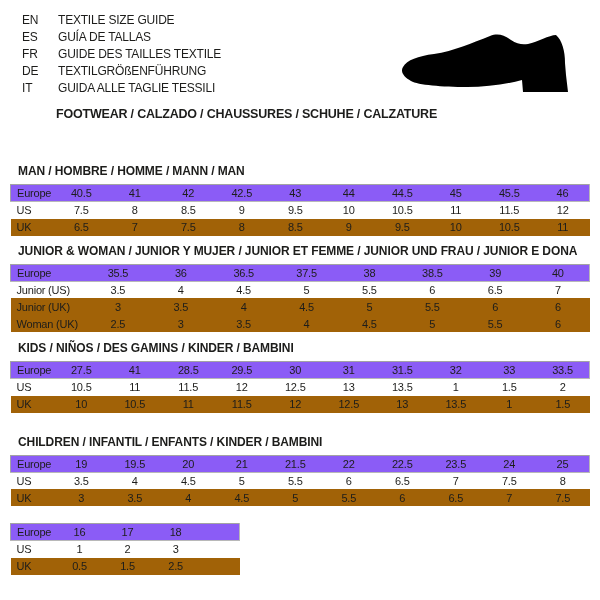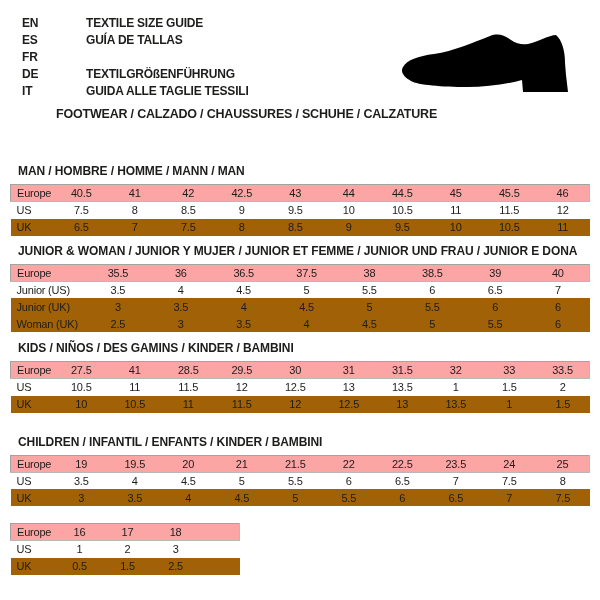--- a/index.html
+++ b/index.html
@@ -4,21 +4,21 @@
 <style>
   html,body{margin:0;padding:0;}
   body{
     width:600px;height:600px;background:#ffffff;
     font-family:"Liberation Sans",sans-serif;color:#1d1d1b;
   }
   .page{position:relative;width:600px;height:600px;overflow:hidden;background:#fff;}
 
   
   .langs{padding:13px 0 0 22px;}
-  .lang-row{display:flex;height:17px;align-items:flex-end;font-weight:700;font-size:12px;letter-spacing:-0.2px;gap:28px;}
+  .lang-row{display:flex;height:17px;align-items:flex-start;font-weight:400;font-size:12px;letter-spacing:-0.2px;}
   .lang-code{width:36px;flex:0 0 36px;}
 
   .category-line{margin:10px 0 0 19px;font-weight:700;font-size:12.5px;line-height:13px;letter-spacing:-0.2px;padding-left:37px;}
 
   .shoe-icon{position:absolute;left:402px;top:33px;width:168px;height:62px;}
   .shoe-icon svg{display:block;width:100%;height:100%;}
 
   
   main{margin-left:10px;}
   .sec h3{margin:0 0 7px 8px;font-size:12px;font-weight:700;line-height:12px;letter-spacing:-0.1px;}
@@ -33,21 +33,21 @@
   .w-full{width:580px;}
   .w-babies{width:230px;}
   .tbl tr{height:17px;}
   .tbl th,.tbl td{box-sizing:border-box;padding:0;font-weight:400;text-align:center;white-space:nowrap;overflow:hidden;}
   .tbl th.rowlabel{text-align:left;padding-left:6px;}
   .cols10 th.rowlabel{width:44px;}
   .tbl-junior th.rowlabel{width:76px;}
   .tbl-babies th.rowlabel{width:44px;}
   .tbl-babies td.val{width:47px;}
   .tbl-babies td.filler{width:39px;}
-  tr.hdr{background:#fca5a5;}
+  tr.hdr{background:#8b5cf6;}
   tr.hdr > *{border-top:1px solid #a3a3a3;border-bottom:1px solid #b8b8b8;}
   tr.hdr > :first-child{border-left:1px solid #a3a3a3;}
   tr.hdr > :last-child{border-right:1px solid #b8b8b8;}
   tr.row-b{background:#a16207;}
 </style>
 </head>
 <body>
 
 <div class="page">
 
@@ -56,20 +56,21 @@
       <div class="lang-row">
         <span class="lang-code">EN</span>
         <span class="lang-label">TEXTILE SIZE GUIDE</span>
       </div>
       <div class="lang-row">
         <span class="lang-code">ES</span>
         <span class="lang-label">GUÍA DE TALLAS</span>
       </div>
       <div class="lang-row">
         <span class="lang-code">FR</span>
+        <span class="lang-label">GUIDE DES TAILLES TEXTILE</span>
       </div>
       <div class="lang-row">
         <span class="lang-code">DE</span>
         <span class="lang-label">TEXTILGRÖßENFÜHRUNG</span>
       </div>
       <div class="lang-row">
         <span class="lang-code">IT</span>
         <span class="lang-label">GUIDA ALLE TAGLIE TESSILI</span>
       </div>
     </div>

